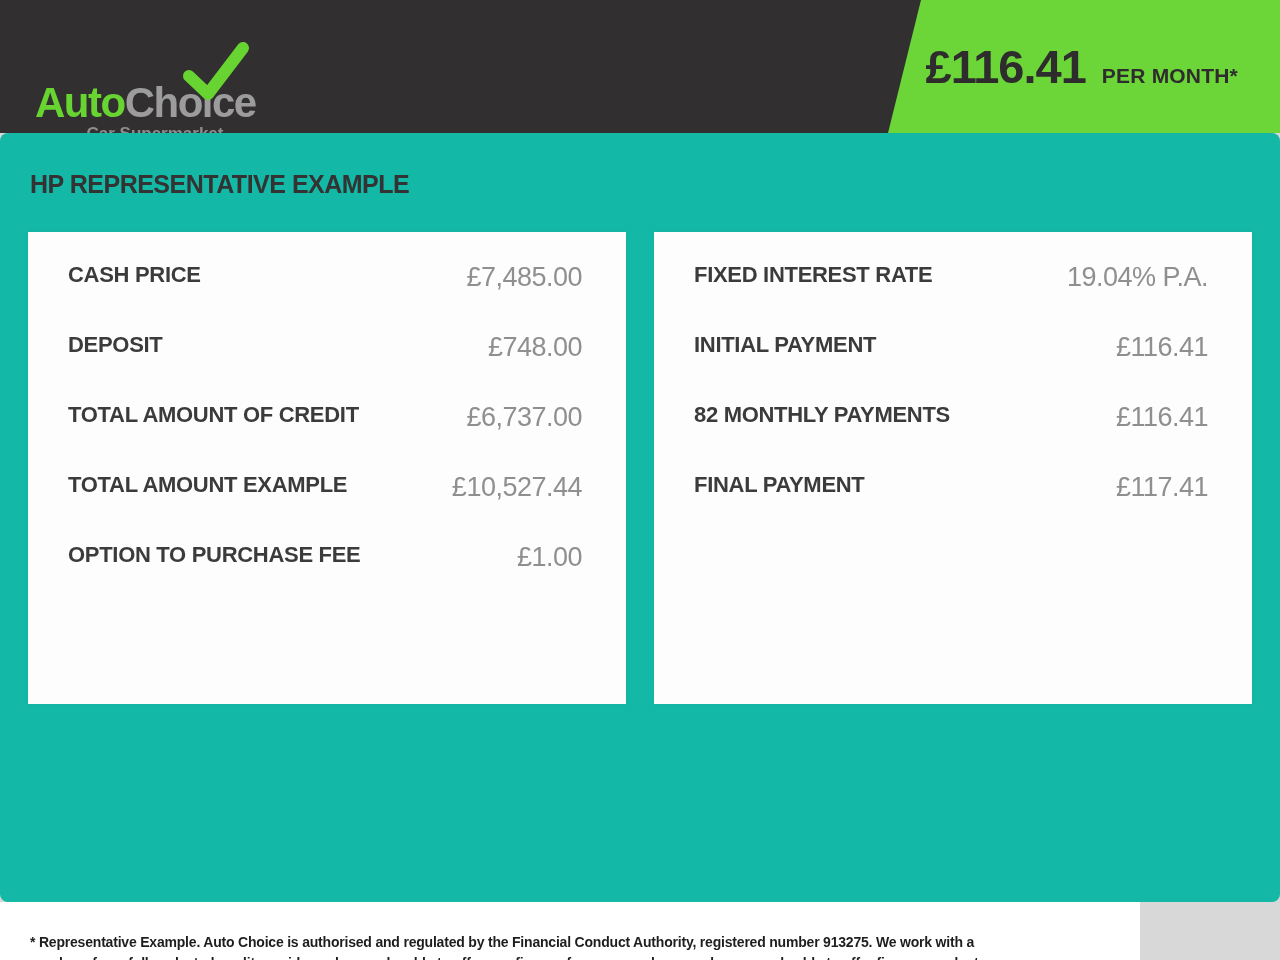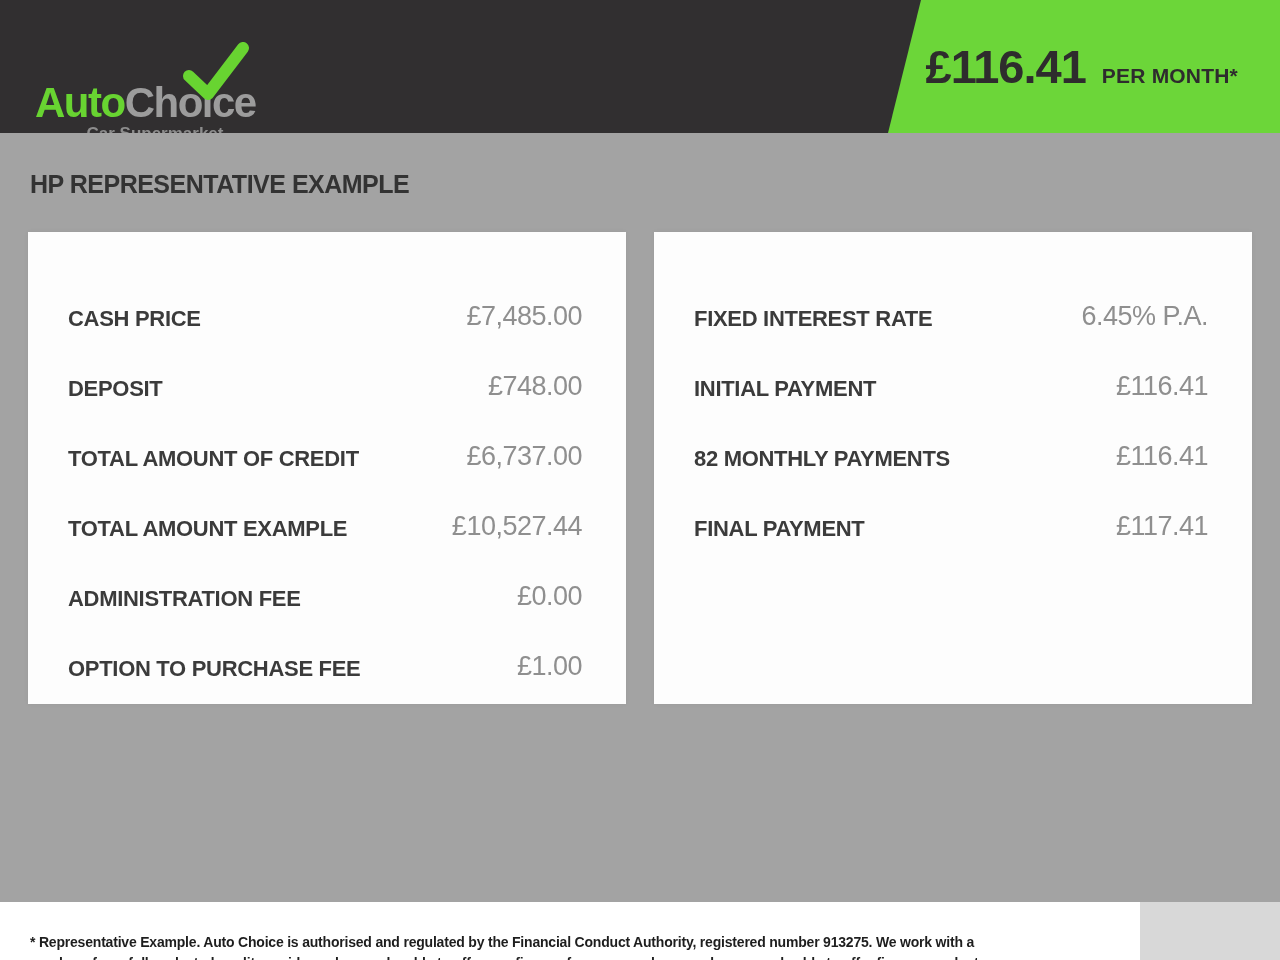--- a/index.html
+++ b/index.html
@@ -72,21 +72,22 @@
   .price-suffix {
     font-size: 21px;
     font-weight: 700;
     letter-spacing: 0.2px;
     color: #2e2c2d;
   }
 
   
   .main {
     width: 1280px; height: 769px;
-    background: #a3a3a3;
+    background: #14b8a6;
+    border-radius: 8px;
   }
   .page-title {
     padding: 37px 0 0 30px;
     font-size: 25px;
     font-weight: 700;
     letter-spacing: -0.5px;
     color: #333333;
   }
   .cards {
     display: flex;
@@ -97,21 +98,21 @@
   .card {
     flex: 1;
     height: 472px;
     background: #fdfdfd;
     padding: 30px 44px 0 40px;
     box-shadow: 0 0 5px rgba(0,0,0,0.05);
   }
   .finance-row {
     height: 70px;
     display: flex;
-    align-items: flex-end;
+    align-items: flex-start;
     justify-content: space-between;
   }
   .row-label {
     font-size: 22px;
     font-weight: 700;
     letter-spacing: -0.3px;
     color: #3b3b3b;
     white-space: nowrap;
   }
   .row-value {
@@ -173,33 +174,29 @@
       </div>
       <div class="finance-row">
         <span class="row-label">TOTAL AMOUNT OF CREDIT</span>
         <span class="row-value">£6,737.00</span>
       </div>
       <div class="finance-row">
         <span class="row-label">TOTAL AMOUNT EXAMPLE</span>
         <span class="row-value">£10,527.44</span>
       </div>
       <div class="finance-row">
-        <span class="row-label">ADMINISTRATION FEE</span>
-        <span class="row-value">£0.00</span>
-      </div>
-      <div class="finance-row">
         <span class="row-label">OPTION TO PURCHASE FEE</span>
         <span class="row-value">£1.00</span>
       </div>
     </div>
 
     <div class="card">
       <div class="finance-row">
         <span class="row-label">FIXED INTEREST RATE</span>
-        <span class="row-value">6.45% P.A.</span>
+        <span class="row-value">19.04% P.A.</span>
       </div>
       <div class="finance-row">
         <span class="row-label">INITIAL PAYMENT</span>
         <span class="row-value">£116.41</span>
       </div>
       <div class="finance-row">
         <span class="row-label">82 MONTHLY PAYMENTS</span>
         <span class="row-value">£116.41</span>
       </div>
       <div class="finance-row">

